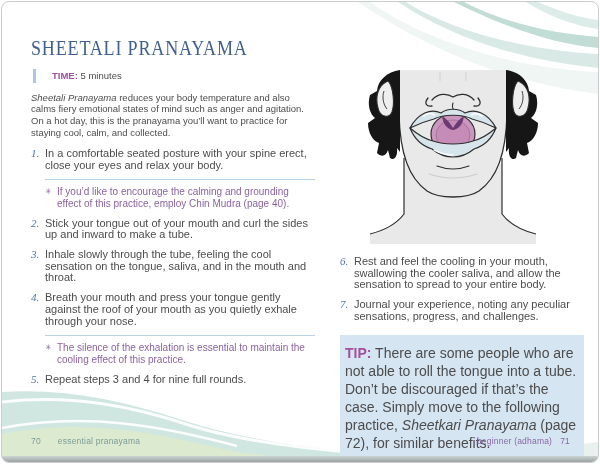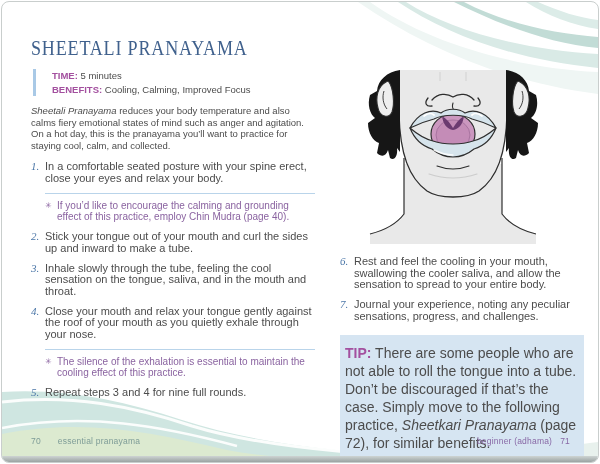--- a/index.html
+++ b/index.html
@@ -67,21 +67,20 @@
         <path d="M0,426 C85,410 160,424 235,444" fill="none" stroke="#ffffff" stroke-width="2.5" opacity="0.9"></path>
         <path d="M0,432 C80,416 150,430 225,448 C270,457 330,458 390,458 L0,458 Z" fill="#dcead0"></path>
       </g>
     </svg>
 
     <div class="col-left">
       <div class="title">SHEETALI PRANAYAMA</div>
 
       <div class="meta">
         <div><b>TIME:</b><span> 5 minutes</span></div>
-        <div><b>BENEFITS:</b><span> Cooling, Calming, Improved Focus</span></div>
       </div>
 
       <p class="intro"><span class="ital">Sheetali Pranayama</span><span> reduces your body temperature and also calms fiery emotional states of mind such as anger and agitation. On a hot day, this is the pranayama you’ll want to practice for staying cool, calm, and collected.</span></p>
 
       <div class="step">
         <span class="step-num">1.</span>
         <span class="step-text">In a comfortable seated posture with your spine erect, close your eyes and relax your body.</span>
       </div>
 
       <hr class="note-rule">
@@ -95,21 +94,21 @@
         <span class="step-text">Stick your tongue out of your mouth and curl the sides up and inward to make a tube.</span>
       </div>
 
       <div class="step">
         <span class="step-num">3.</span>
         <span class="step-text">Inhale slowly through the tube, feeling the cool sensation on the tongue, saliva, and in the mouth and throat.</span>
       </div>
 
       <div class="step">
         <span class="step-num">4.</span>
-        <span class="step-text">Close your mouth and relax your tongue gently against the roof of your mouth as you quietly exhale through your nose.</span>
+        <span class="step-text">Breath your mouth and press your tongue gently against the roof of your mouth as you quietly exhale through your nose.</span>
       </div>
 
       <hr class="note-rule">
       <div class="note">
         <span class="note-marker">✳</span>
         <span class="note-text">The silence of the exhalation is essential to maintain the cooling effect of this practice.</span>
       </div>
 
       <div class="step">
         <span class="step-num">5.</span>

